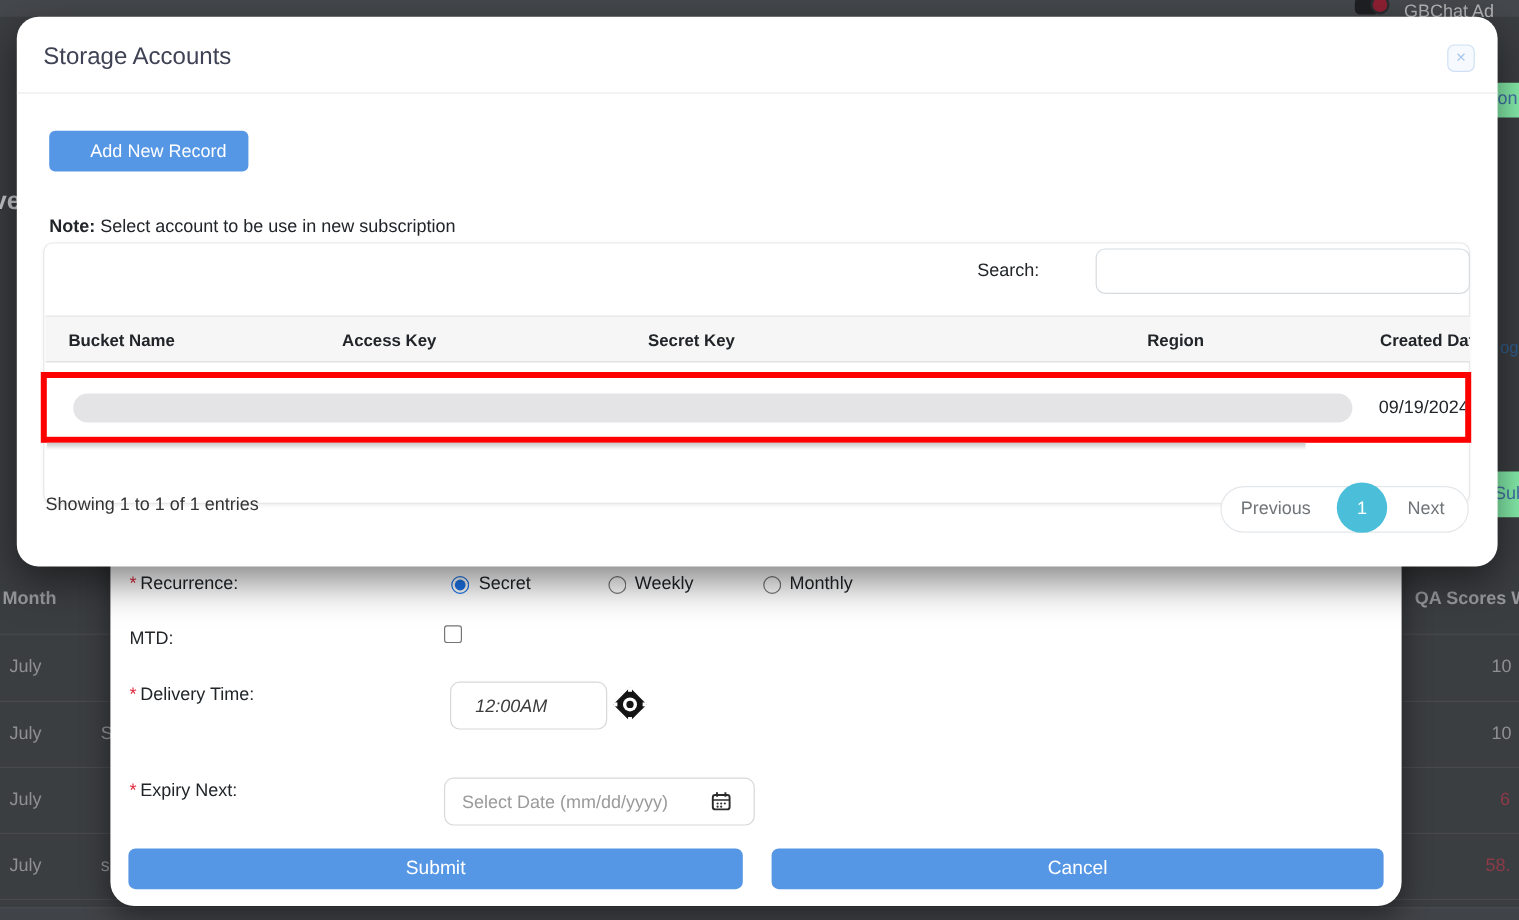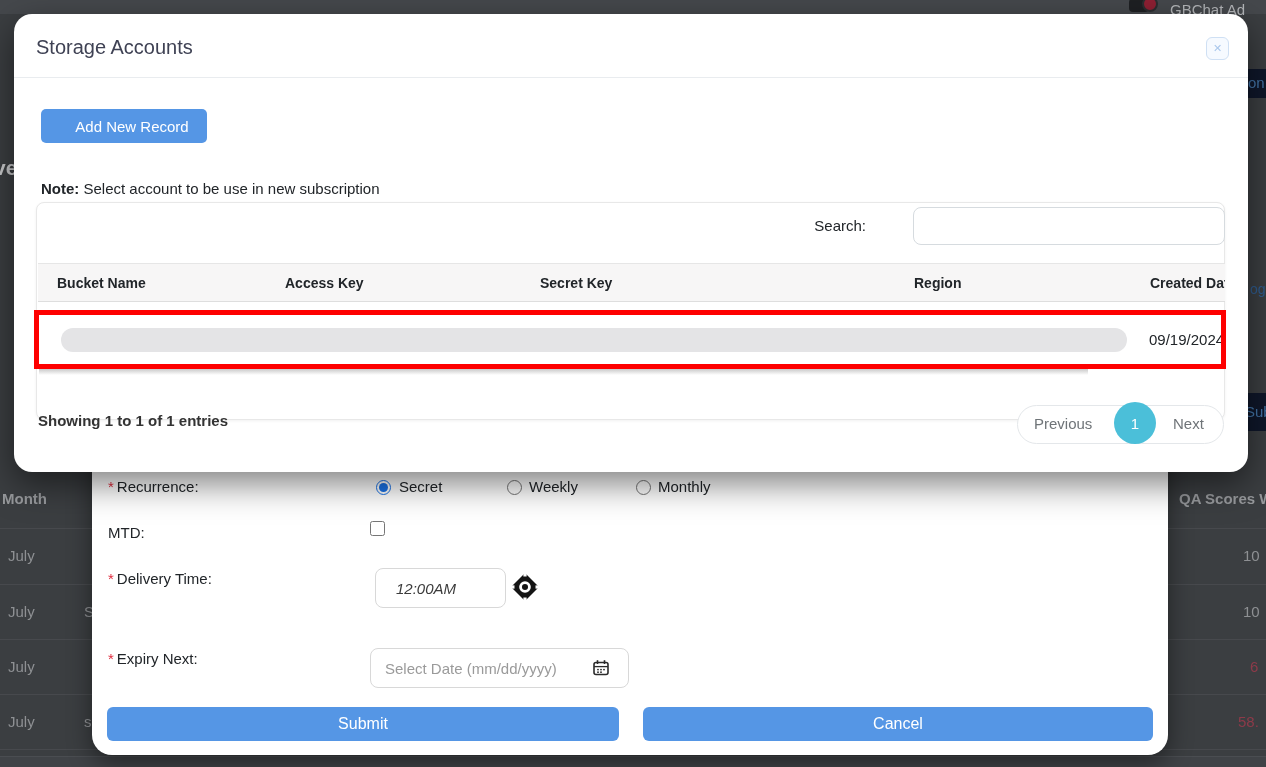--- a/index.html
+++ b/index.html
@@ -11,21 +11,21 @@
   
   .topbar { left:0; top:0; width:1266px; height:14px; background:#45484c; }
   .bg-user { color:#b4b6b9; font-size:15px; white-space:nowrap; }
   .bell-shape { width:20px; height:18px; background:#1e2023; border-radius:9px 9px 4px 4px; }
   .bell-badge { width:16px; height:16px; background:#8e2033; border-radius:50%; border:2px solid #2c2e31; }
   .bg-heading { color:#c9cacc; font-size:21px; font-weight:bold; }
   .hline { left:0; width:1266px; height:1px; background:#47494d; }
   .bg-th { color:#97999c; font-size:15px; font-weight:bold; white-space:nowrap; }
   .bg-td { color:#8e9093; font-size:15px; white-space:nowrap; }
   .bg-td-red { color:#8d3a49; }
-  .bg-btn { background:#0f172a; overflow:hidden; }
+  .bg-btn { background:#86efac; overflow:hidden; }
   .bg-btn span { color:#4273a6; font-size:15px; white-space:nowrap; }
   .bg-link { color:#2f5c8e; font-size:14px; white-space:nowrap; }
   .bottom-band { left:0; top:756px; width:1266px; height:11px; background:#404347; border-top:1px solid #4a4d51; }
 
   
   .modal { background:#fff; }
   .form-modal { left:92px; top:430px; width:1076px; height:325px; border-radius:20px;
                 box-shadow:0 8px 24px rgba(0,0,0,.45); }
   .storage-modal { left:14px; top:14px; width:1234px; height:458px; border-radius:18px;
                    box-shadow:0 12px 34px rgba(0,0,0,.5); }
@@ -45,21 +45,21 @@
                   font-size:15px; padding:0 10px; outline:none; font-family:inherit; }
   .thead-row { left:1px; top:60px; width:1187px; height:39px; background:#f7f6f6;
                border-top:1px solid #e6e6e6; border-bottom:1px solid #dedede; overflow:hidden; }
   .th { position:absolute; top:11px; font-size:14px; font-weight:bold; color:#212529; white-space:nowrap; }
   .highlight-row { left:-3px; top:107px; width:1192px; height:59px; border:5px solid #fe0000;
                    background:#fff; overflow:hidden; cursor:pointer; }
   .redact-pill { left:22px; top:13px; width:1066px; height:24px; background:#e4e4e6; border-radius:12px; }
   .cell-date { left:1110px; top:16px; font-size:15px; color:#212529; white-space:nowrap; }
   .row-shadow { left:2px; top:166px; width:1049px; height:6px;
                 background:linear-gradient(#c9c9c9,rgba(201,201,201,0)); }
-  .summary { font-size:15px; color:#333; white-space:nowrap;font-weight:bold; }
+  .summary { font-size:15px; color:#333; white-space:nowrap; }
   .pager { left:980px; top:202px; width:207px; height:39px; border:1px solid #e4e7ea; border-radius:20px; background:#fff; }
   .pager-link { position:absolute; font-size:15px; color:#6f7478; cursor:pointer; white-space:nowrap; }
   .pager-circle { left:1077px; top:199px; width:42px; height:42px; border-radius:50%; background:#4bbfd9;
                   color:#fff; font-size:15px; display:flex; align-items:center; justify-content:center; cursor:pointer; }
 
   
   .field-label { font-size:15px; color:#212529; white-space:nowrap; }
   .req { color:#e02b3d; margin-right:3px; }
   .opt-label { font-size:15px; color:#212529; white-space:nowrap; }
   input[type=radio], input[type=checkbox] { width:15px; height:15px; accent-color:#1a73e8; cursor:pointer; }
@@ -180,21 +180,21 @@
 
     <div class="abs table-card">
 
       <div class="abs search-label" style="left:771px; top:14px; width:58px; text-align:right;">Search:</div>
       <input class="abs search-input" style="left: 876px; top: 4px;" type="text">
 
       <div class="abs thead-row">
         <div class="th" style="left:19px;">Bucket Name</div>
         <div class="th" style="left:247px;">Access Key</div>
         <div class="th" style="left:502px;">Secret Key</div>
-        <div class="th" style="left:860px;padding-left:16px;">Region</div>
+        <div class="th" style="left:902px;padding-left:16px;">Region</div>
         <div class="th" style="left:1112px;">Created Date</div>
       </div>
 
       <div class="abs highlight-row">
         <div class="abs redact-pill"></div>
         <div class="abs cell-date">09/19/2024</div>
       </div>
       <div class="abs row-shadow"></div>
 
       <div class="abs summary" style="left:1px; top:209px;">Showing 1 to 1 of 1 entries</div>

